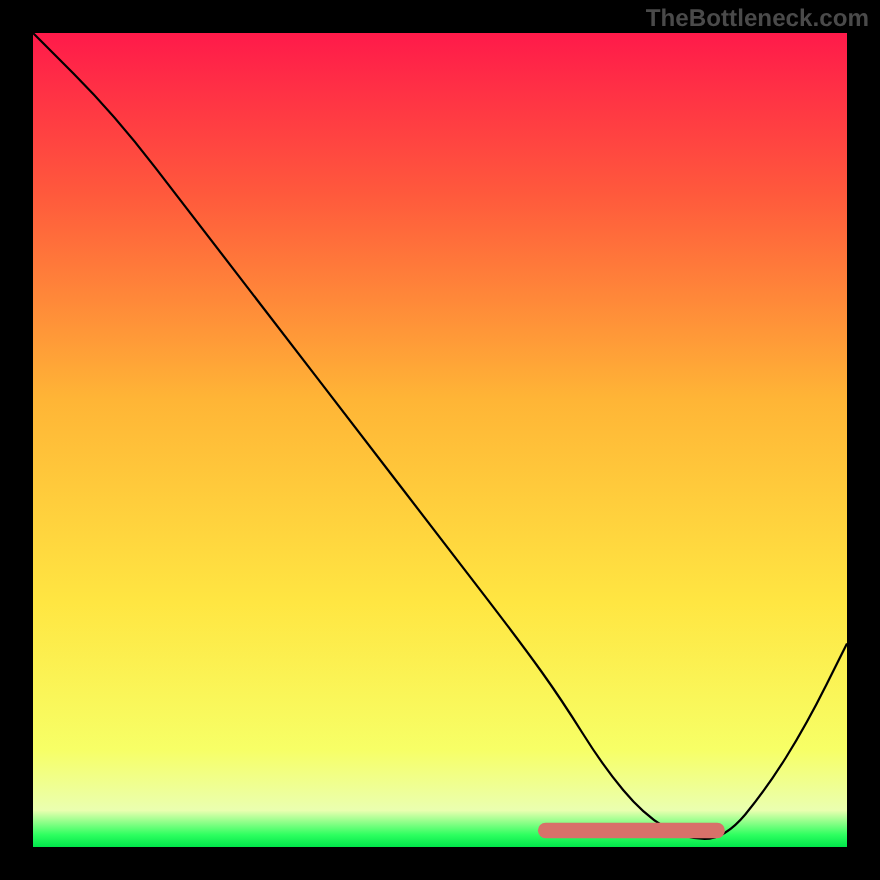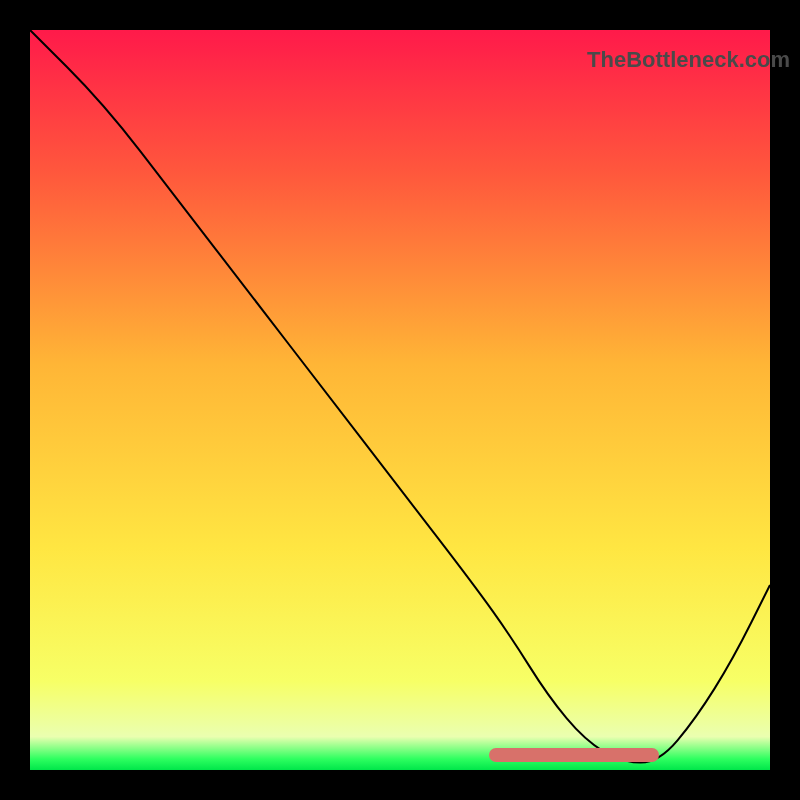--- a/index.html
+++ b/index.html
@@ -12,21 +12,20 @@
     font-family: Arial, sans-serif;
   }
   .watermark {
     position: absolute;
     top: 4px;
     right: 10px;
     color: #4a4a4a;
     font-size: 22px;
     font-weight: bold;
     z-index: 10;
-    margin-top: 43px;
   }
   .chart-container {
     position: absolute;
     left: 30px;
     top: 30px;
     width: 740px;
     height: 740px;
   }
   .gradient-bg {
     position: absolute;

